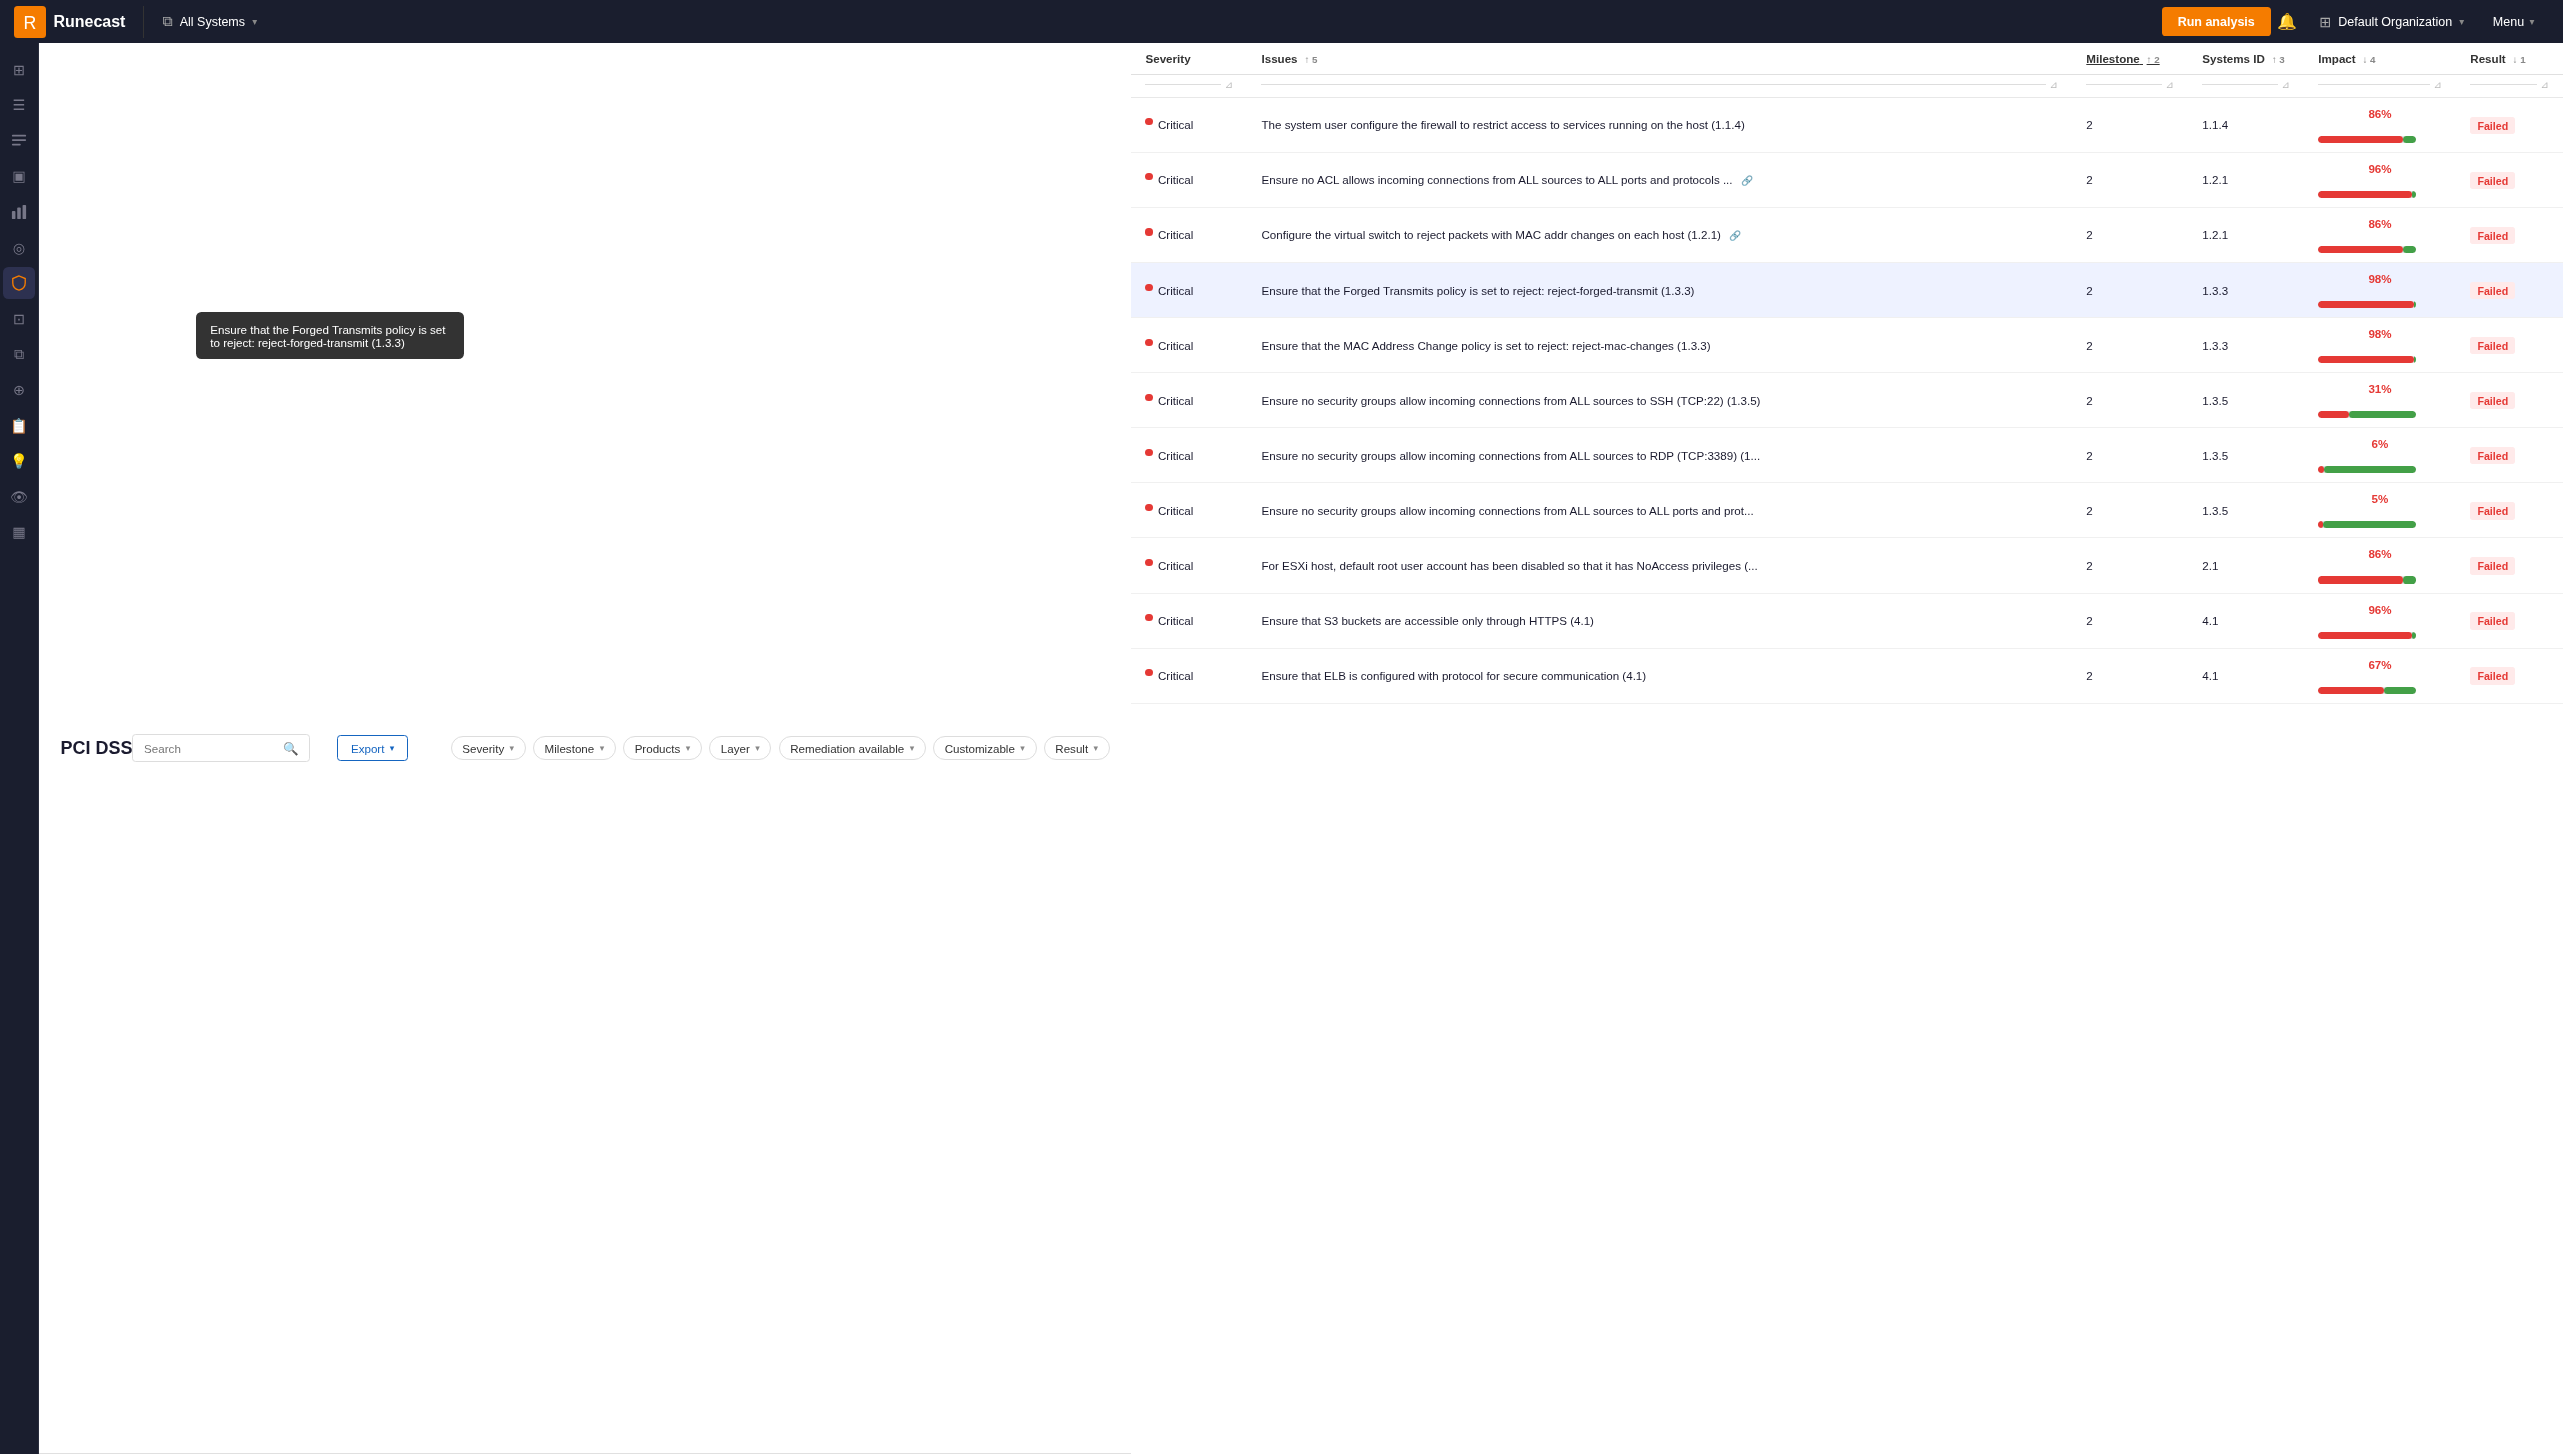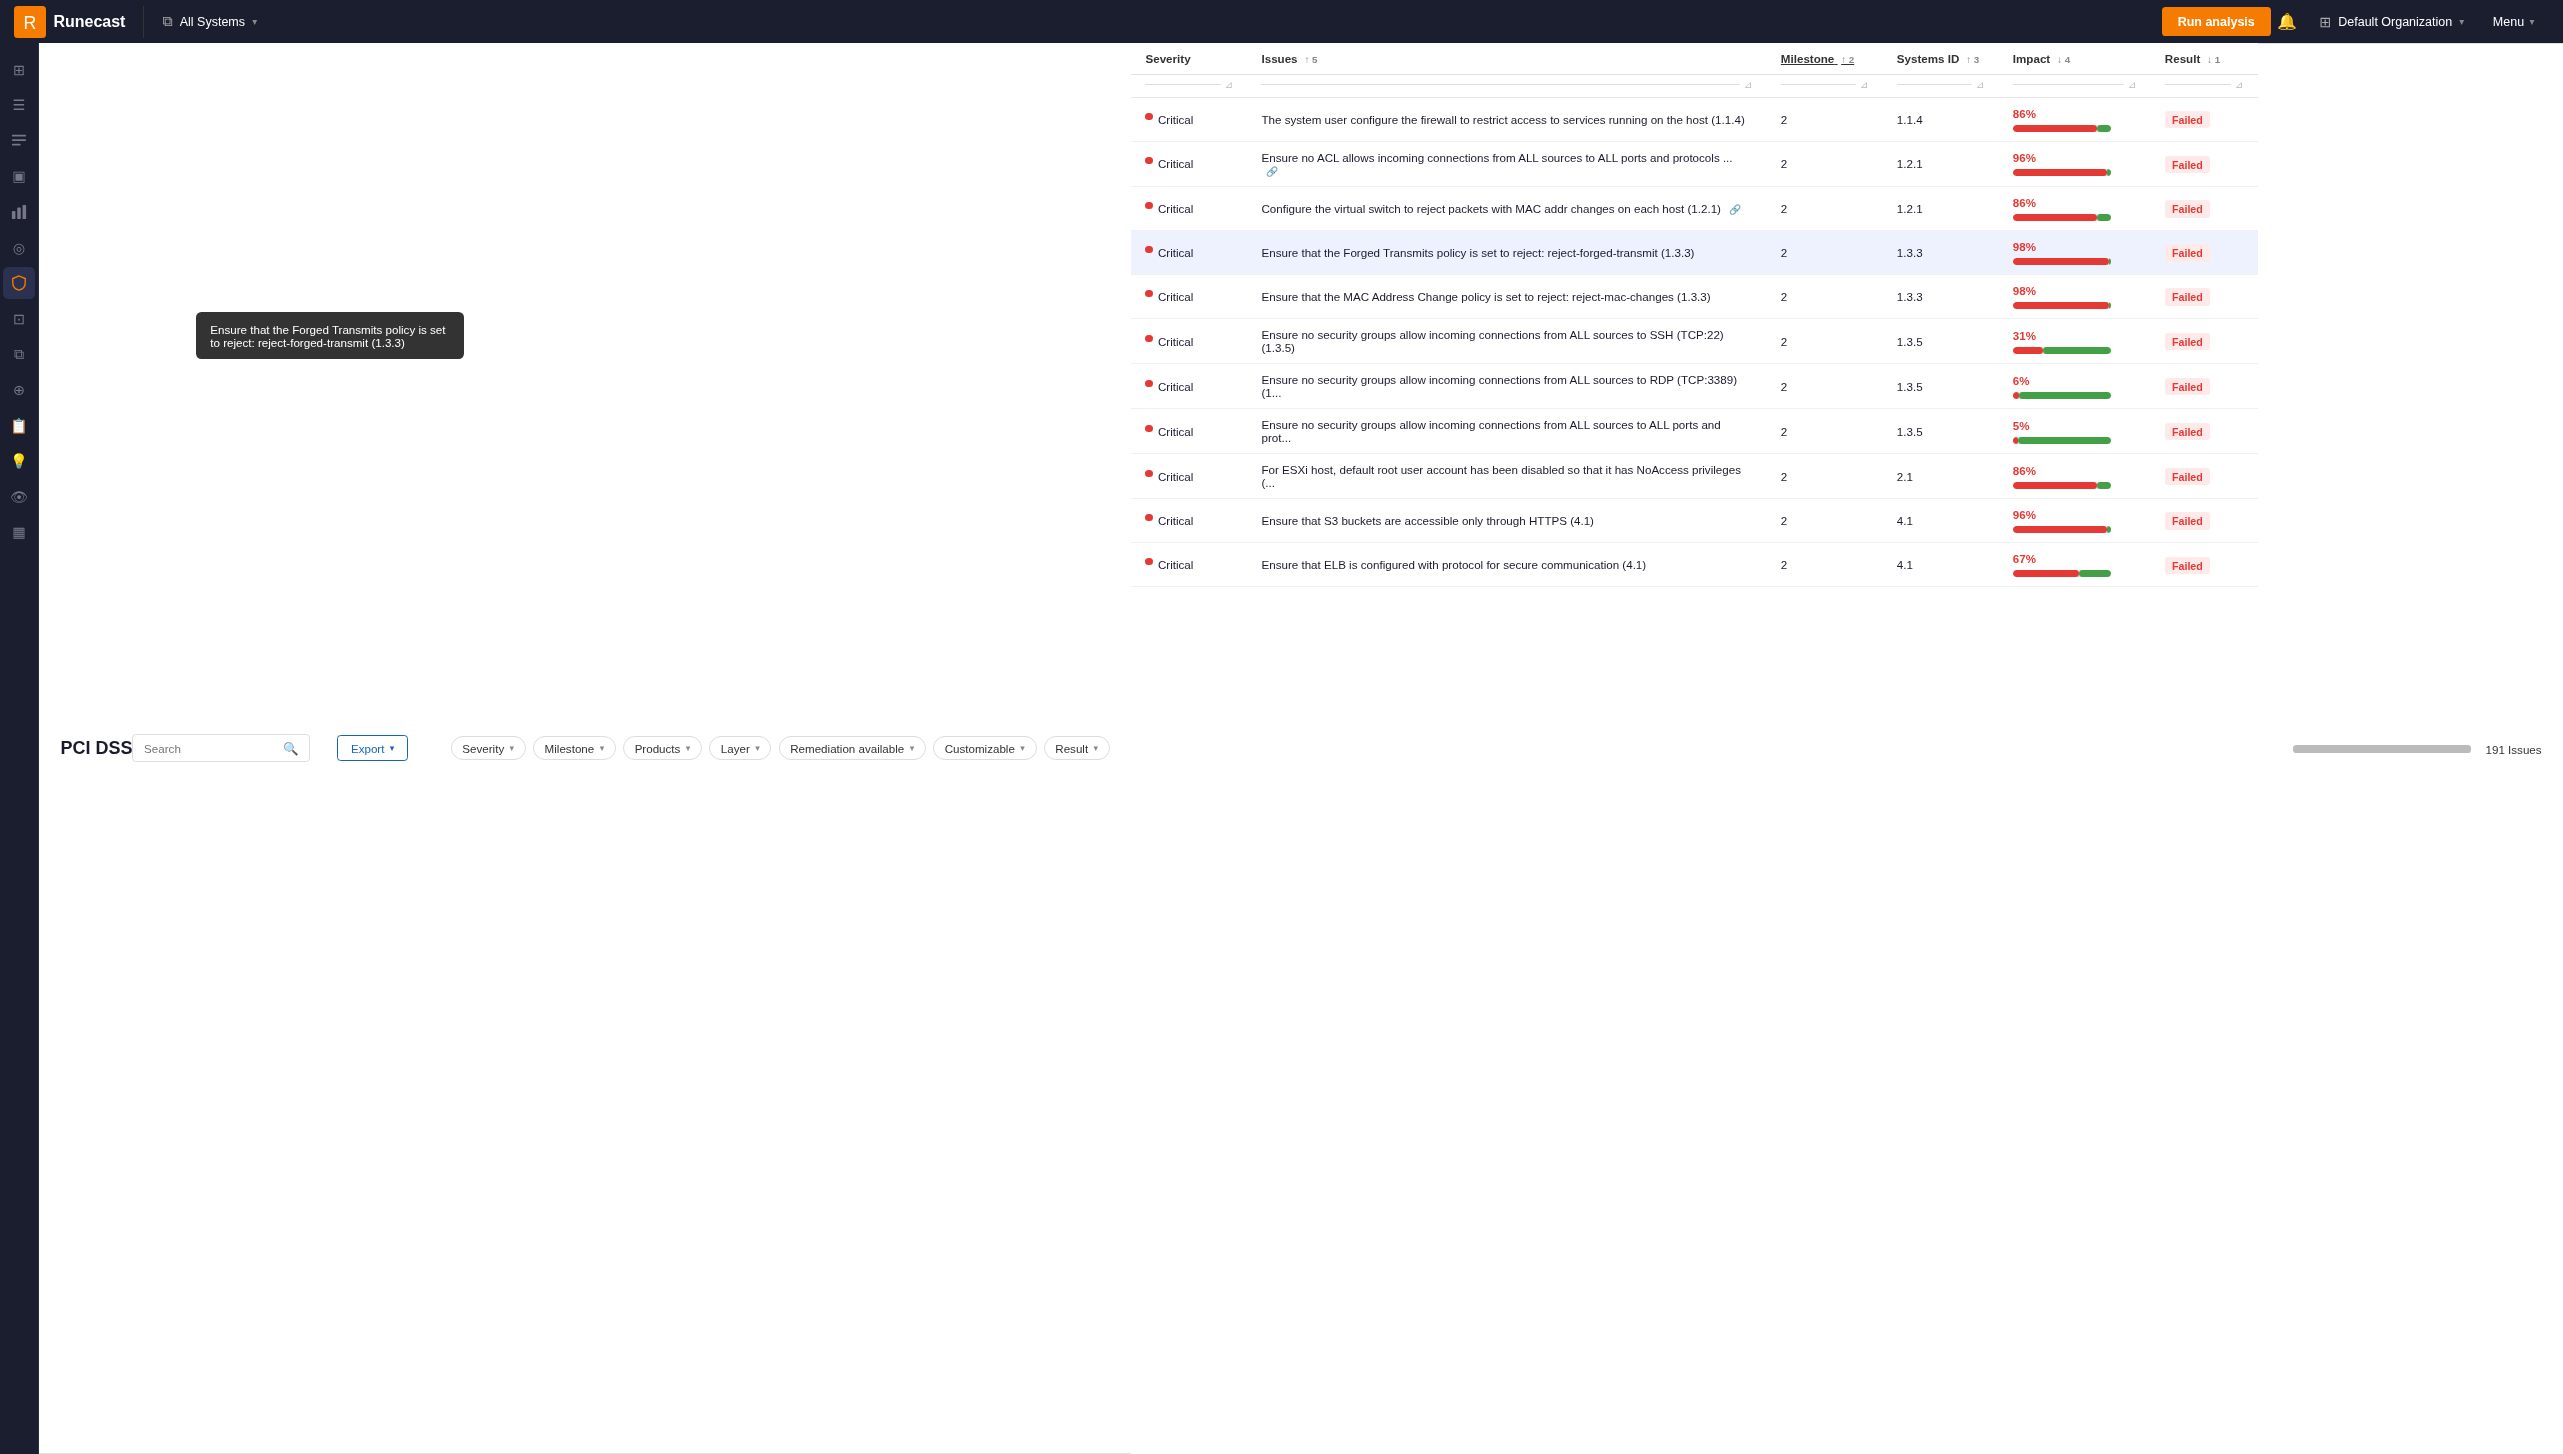--- a/index.html
+++ b/index.html
@@ -96,21 +96,21 @@
     .data-table tr.highlighted { background: #eef2ff; }
 
     .severity-dot { width: 7.1px; height: 7.1px; border-radius: 50%; display: inline-block; margin-right: 5.4px; }
     .severity-critical { background: #e53935; }
 
     .severity-cell { display: flex; align-items: flex-start; font-weight: 500; }
 
     .external-link { color: #1565c0; margin-left: 5.4px; font-size: 9.8px; cursor: pointer; }
 
     
-    .impact-cell { display: flex; flex-direction: column; gap: 5px; }
+    .impact-cell { display: flex; flex-direction: column; gap: 16px; text-align: center; }
     .impact-pct { font-weight: 600; color: #e53935; font-size: 11.6px; }
     .impact-bar { width: 98px; height: 7.1px; background: #e0e0e0; border-radius: 3.6px; overflow: hidden; position: relative; }
     .impact-bar-fill { height: 100%; border-radius: 3.6px; }
     .impact-bar-red { background: #e53935; }
     .impact-bar-green { background: #43a047; }
 
     
     .result-failed {
       color: #e53935; font-weight: 600; background: #ffeaea;
       padding: 2.7px 7.1px; border-radius: 2.7px; font-size: 10.7px;
@@ -676,28 +676,20 @@
         </div>
       </td>
       <td>
         <span class="result-failed">Failed</span>
       </td>
     </tr>
           </tbody>
       </table>
     </div>
 
-    <div class="bottom-bar">
-      <div style="flex:1; display:flex; align-items:center;">
-        <div class="scroll-bar-area">
-          <div class="scroll-thumb"></div>
-        </div>
-      </div>
-      <div class="issues-count">191 Issues</div>
-    </div>
 
   </div>
 </div>
 
 <div class="tooltip-overlay">
   <span>Ensure that the Forged Transmits policy is set to reject: reject-forged-transmit (1.3.3)</span>
 </div>
 
 
 </body></html>

